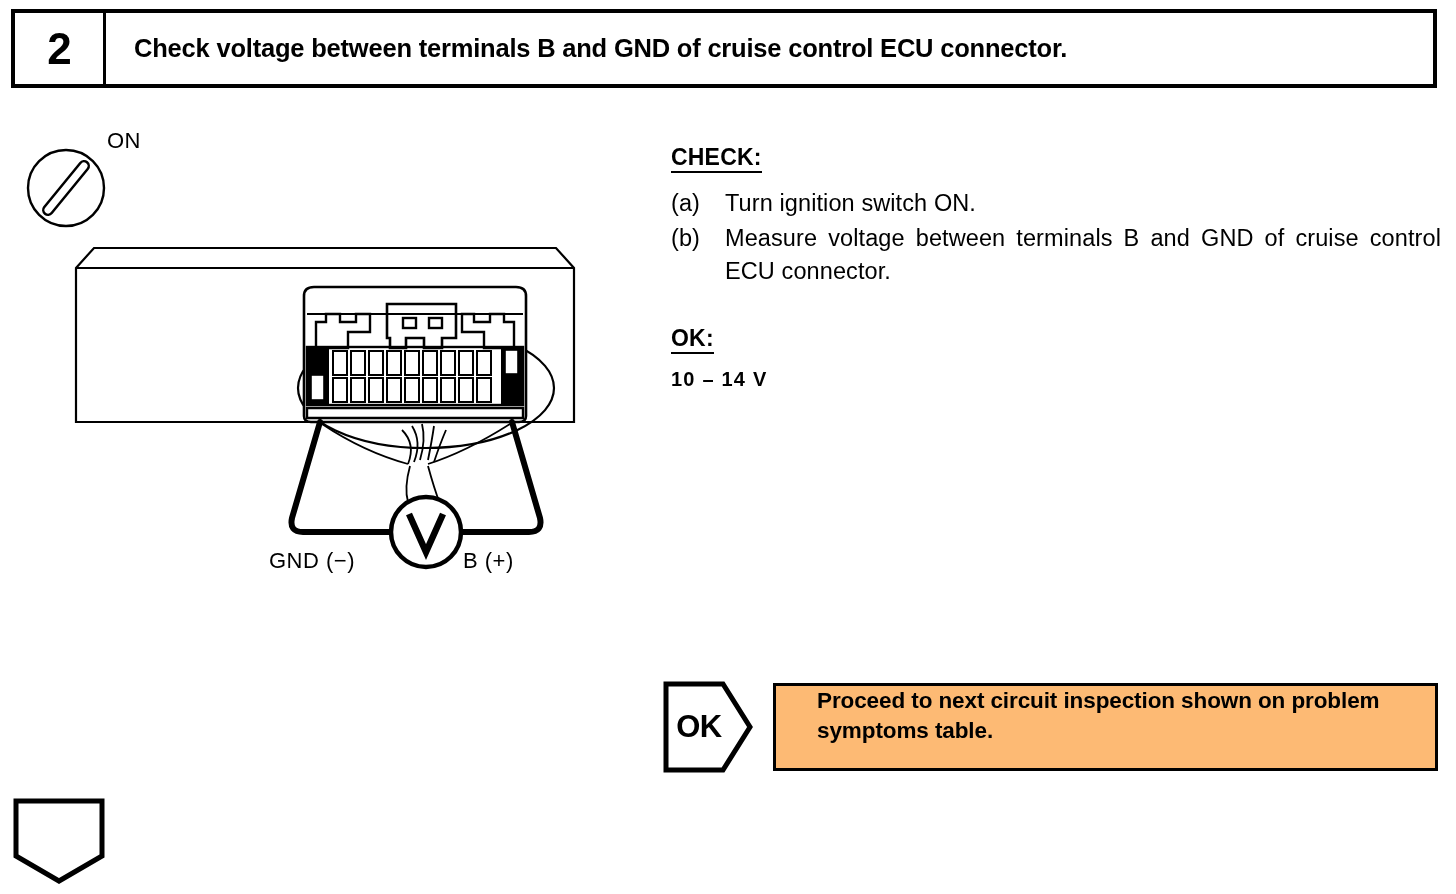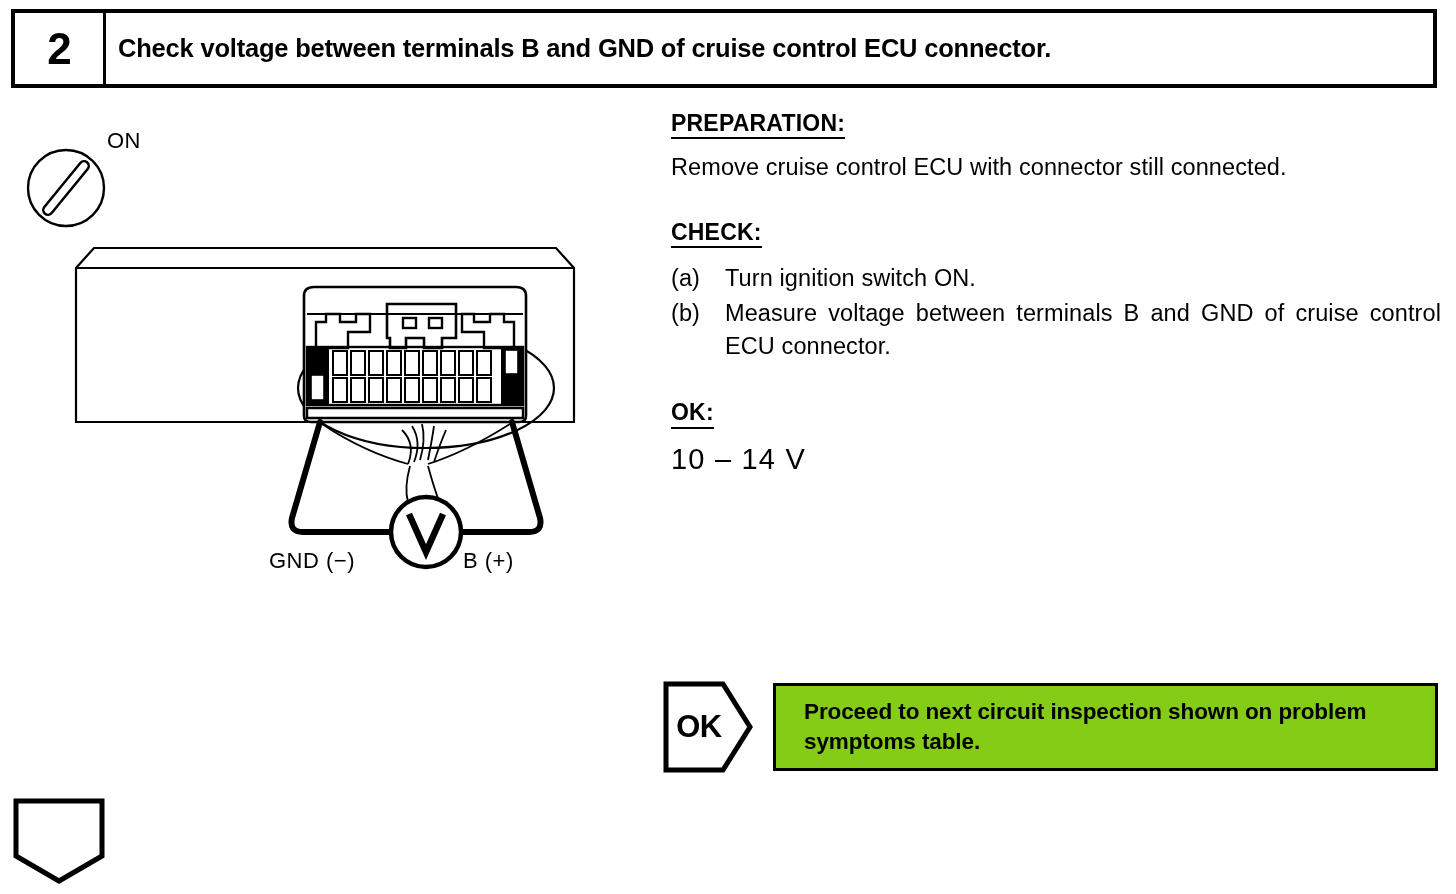--- a/index.html
+++ b/index.html
@@ -40,21 +40,21 @@
   #step-number-cell .num {
     font-size: 44px;
     font-weight: bold;
     line-height: 1;
     letter-spacing: -1px;
   }
   #step-title-cell {
     flex: 1 1 auto;
     display: flex;
     align-items: center;
-    padding-left: 12px;
+    padding-left: 28px;
     padding-right: 12px;
   }
   #step-title-cell .title {
     font-size: 25.5px;
     font-weight: bold;
     line-height: 1.27;
     letter-spacing: -0.2px;
   }
 
   
@@ -102,22 +102,22 @@
     top: 0;
     width: 48px;
     text-align: left;
   }
   .step-item .step-body { display: block; }
   .step-item.last-item .step-body { text-align: justify; }
 
   #ok-block { margin-top: 36px; }
   #ok-head-wrap { margin-bottom: 14px; margin-top: 20px; }
   #ok-value {
-    font-size: 29px;
-    font-weight: normal;
+    font-size: 20px;
+    font-weight: bold;
     letter-spacing: 1.2px;
     margin-top: 7px;
   }
 
   
   #ok-banner {
     position: absolute;
     left: 663px;
     top: 681px;
     width: 928px;
@@ -145,24 +145,23 @@
   }
   #ok-result-box {
     position: absolute;
     left: 110px;
     top: 2px;
     width: 665px;
     height: 88px;
     border: 3.5px solid #000;
     box-sizing: border-box;
     display: flex;
-    align-items: center;
-    padding-left: 28px;
+    padding-left: 41px;
     padding-right: 14px;
-    background: #84cc16;
+    background: #fdba74;
   }
   #ok-result-box .result-text {
     font-size: 22.5px;
     font-weight: bold;
     line-height: 1.33;
     letter-spacing: -0.1px;
   }
 
   
   #ng-badge {
@@ -312,26 +311,20 @@
     </g>
   </svg>
 
   <span id="ignition-label">ON</span>
   <span class="probe-label" id="gnd-label">GND (−)</span>
   <span class="probe-label" id="b-label">B (+)</span>
 </div>
 
 <div id="text-column">
 
-  <div id="prep-block">
-    <div id="prep-head-wrap">
-      <span class="sec-head">PREPARATION:</span>
-    </div>
-    <div id="prep-text" class="body-text">Remove cruise control ECU with connector still connected.</div>
-  </div>
 
   <div id="check-block">
     <div id="check-head-wrap">
       <span class="sec-head">CHECK:</span>
     </div>
 
     <div class="step-item">
       <span class="marker">(a)</span>
       <span class="step-body">Turn ignition switch ON.</span>
     </div>

